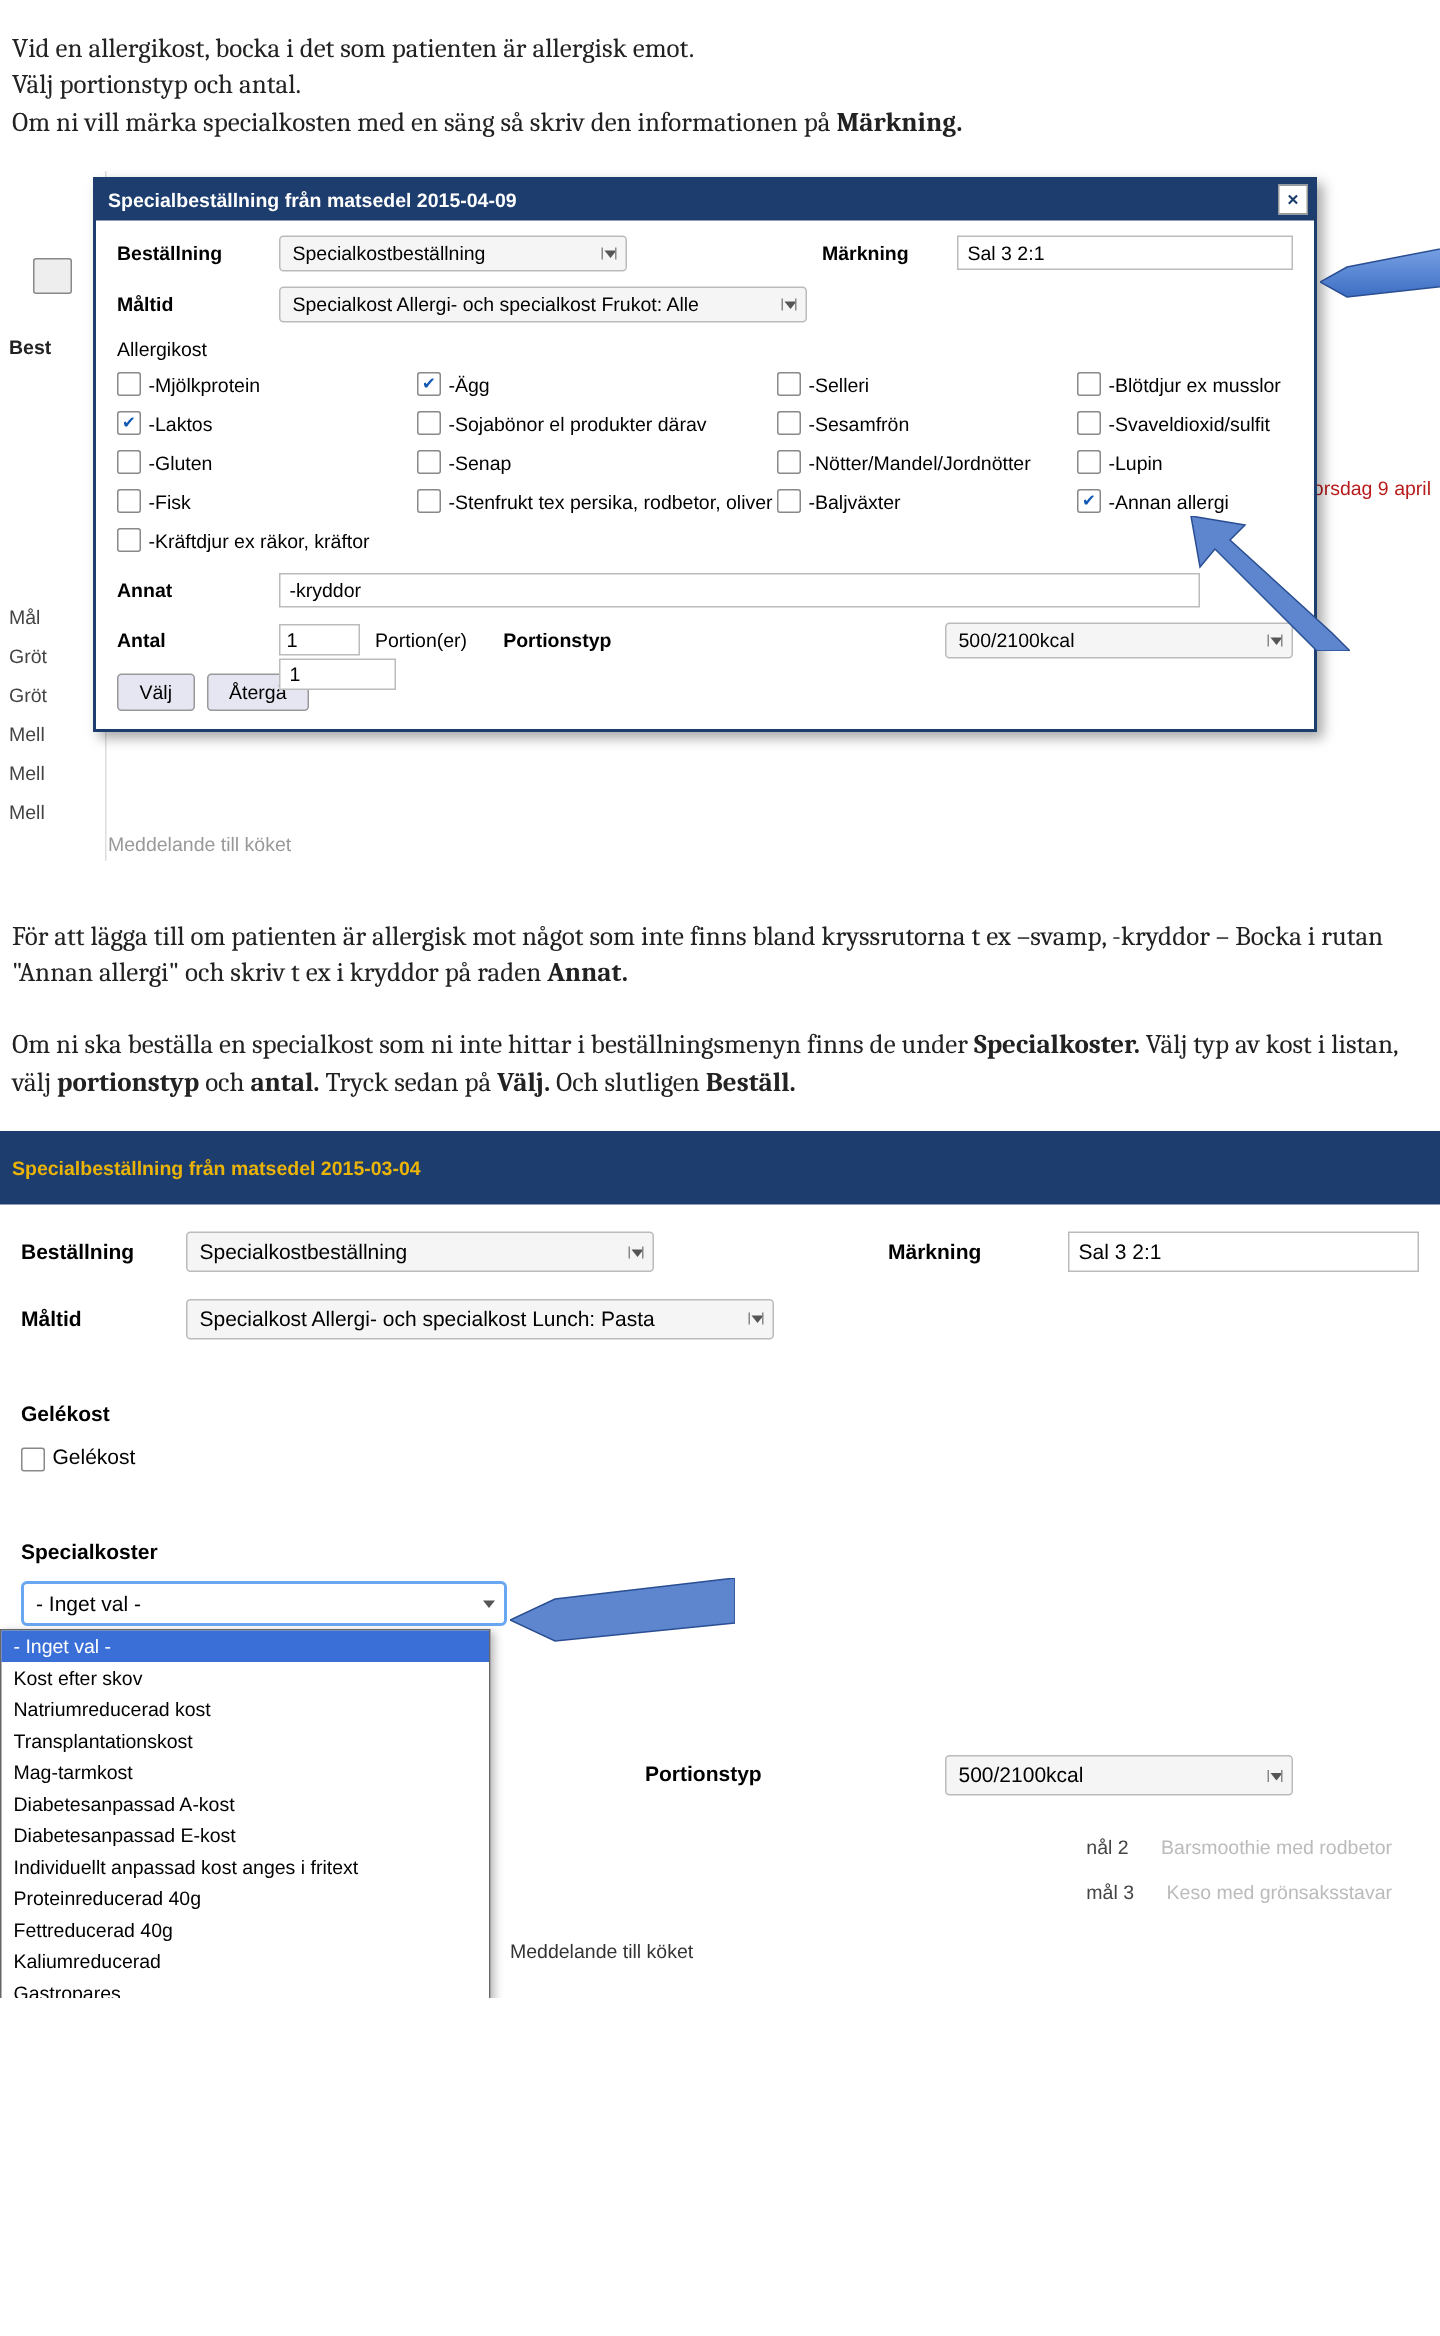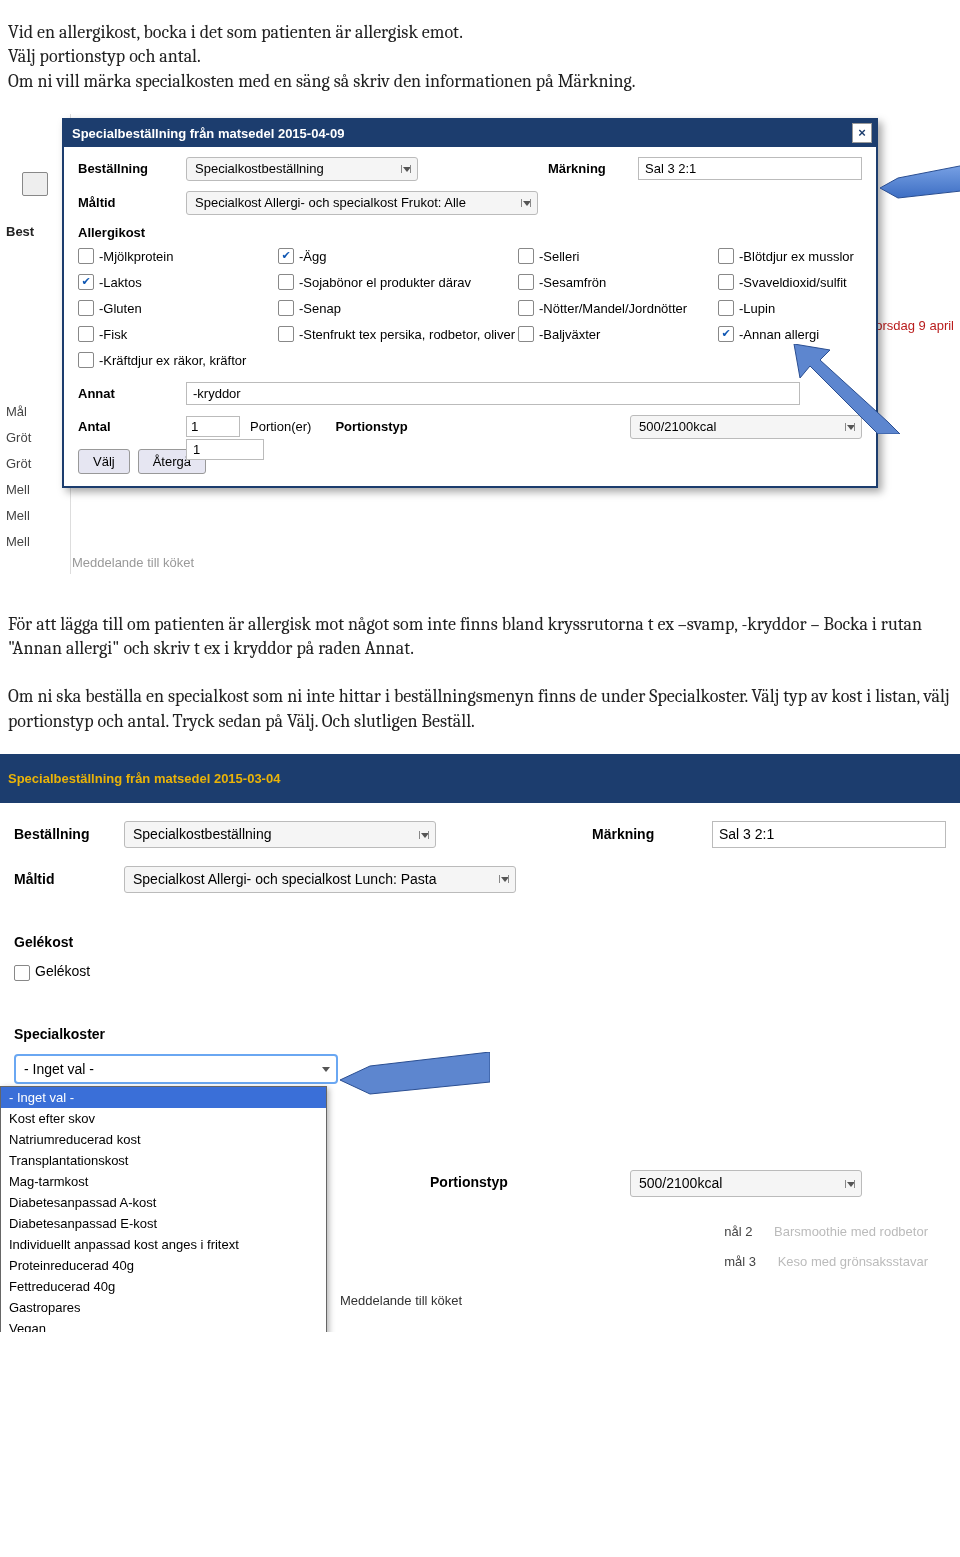--- a/index.html
+++ b/index.html
@@ -1,17 +1,17 @@
 <!DOCTYPE html>
 <html><head>
 <meta charset="utf-8">
 <style>
   body{margin:0;font-family:Cambria,Georgia,serif;background:#fff;color:#222;font-size:18px;line-height:1.35;width:960px}
   .instruction{padding:21px 8px 14px}
-  .instruction b{font-weight:normal}
+  .instruction b{font-weight:bold}
   .shot{position:relative;margin:6px 0 18px;border:0}
   
   .s1{height:460px;background:#fff}
   .s1-bg{position:absolute;left:0;top:0;right:0;height:100%;}
   .s1-left{position:absolute;left:0;top:0;width:70px;height:100%;background:#fff;border-right:1px solid #ddd}
   .s1-printicon{position:absolute;left:22px;top:58px;width:24px;height:22px;border:1px solid #888;border-radius:2px;background:#eee}
   .s1-best{position:absolute;left:6px;top:110px;font:bold 13px Arial}
   .s1-rightcol{position:absolute;right:0;top:200px;font:13px Arial;color:#b91c1c}
   .s1-rightcol div{padding:4px 6px}
   .s1-malcol{position:absolute;left:6px;top:290px;font:13px Arial;color:#444}
@@ -20,21 +20,21 @@
   .dialog{position:absolute;left:62px;top:4px;width:812px;background:#fff;border:2px solid #1c3d6e;box-shadow:4px 4px 8px rgba(0,0,0,.35);font-family:Arial,Helvetica,sans-serif}
   .dlg-title{background:#1c3d6e;color:#fff;font:bold 13px Arial;padding:6px 8px;position:relative}
   .dlg-title .close{position:absolute;right:4px;top:3px;width:18px;height:18px;background:#fff;color:#1c3d6e;text-align:center;line-height:18px;font-weight:bold;border:1px solid #999}
   .dlg-body{padding:10px 14px 12px;font:13px Arial;color:#000}
   .row{display:flex;align-items:center;margin-bottom:10px}
   .lab{font-weight:bold;width:108px}
   .sel{display:inline-block;background:#f5f5f5;border:1px solid #bbb;border-radius:3px;padding:3px 22px 3px 8px;position:relative;min-height:16px}
   .sel::after{content:"";position:absolute;right:6px;top:50%;width:8px;height:8px;margin-top:-4px;border-left:1px solid #888;border-right:1px solid #888}
   .sel .arr{position:absolute;right:6px;top:50%;margin-top:-2px;border-left:4px solid transparent;border-right:4px solid transparent;border-top:5px solid #555}
   .txt{background:#fff;border:1px solid #bbb;padding:3px 6px}
-  .section{font-weight:bold;margin:6px 0 8px}
+  .section{font-weight:normal;margin:6px 0 8px}
   .chkgrid{display:grid;grid-template-columns:200px 240px 200px 170px;row-gap:10px;margin-bottom:8px}
   .chk{display:flex;align-items:flex-end;gap:5px}
   .chk .box{width:14px;height:14px;border:1px solid #888;border-radius:2px;background:#fff;display:flex;align-items:center;justify-content:center;font-size:11px;color:#1158b3}
   .chk .box.checked::before{content:"✔"}
   .btnbar{display:flex;gap:8px;margin-top:10px}
   .btn{background:#e6e6f2;border:1px solid #999;border-radius:3px;padding:4px 14px;font:13px Arial}
   .antal-input{width:44px;text-align:left;padding:2px 4px;border:1px solid #bbb}
   
   .s2{height:560px;background:#fff;font-family:Arial,Helvetica,sans-serif;font-size:14px;color:#000;position:relative}
   .s2 .titlebar{background:#1c3d6e;color:#eab308;font:bold 13px Arial;padding:17px 8px}
@@ -249,20 +249,21 @@
       <div class="opt hi">- Inget val -</div>
       <div class="opt">Kost efter skov</div>
       <div class="opt">Natriumreducerad kost</div>
       <div class="opt">Transplantationskost</div>
       <div class="opt">Mag-tarmkost</div>
       <div class="opt">Diabetesanpassad A-kost</div>
       <div class="opt">Diabetesanpassad E-kost</div>
       <div class="opt">Individuellt anpassad kost anges i fritext</div>
       <div class="opt">Proteinreducerad 40g</div>
       <div class="opt">Fettreducerad 40g</div>
+      <div class="opt">Kaliumreducerad</div>
       <div class="opt">Gastropares</div>
       <div class="opt">Vegan</div>
     </div>
 
   <svg style="position:absolute;left:340px;top:298px" width="150" height="50">
     <polygon points="150,0 150,30 30,42 0,28 30,14" fill="#5d86cf" stroke="#2a4e91"></polygon>
   </svg>
 
   <div style="position:absolute;left:430px;top:420px;font:bold 14px Arial">Portionstyp</div>
   <div class="sel" style="position:absolute;left:630px;top:416px;min-width:200px"><span>500/2100kcal</span><span class="arr"></span></div>

